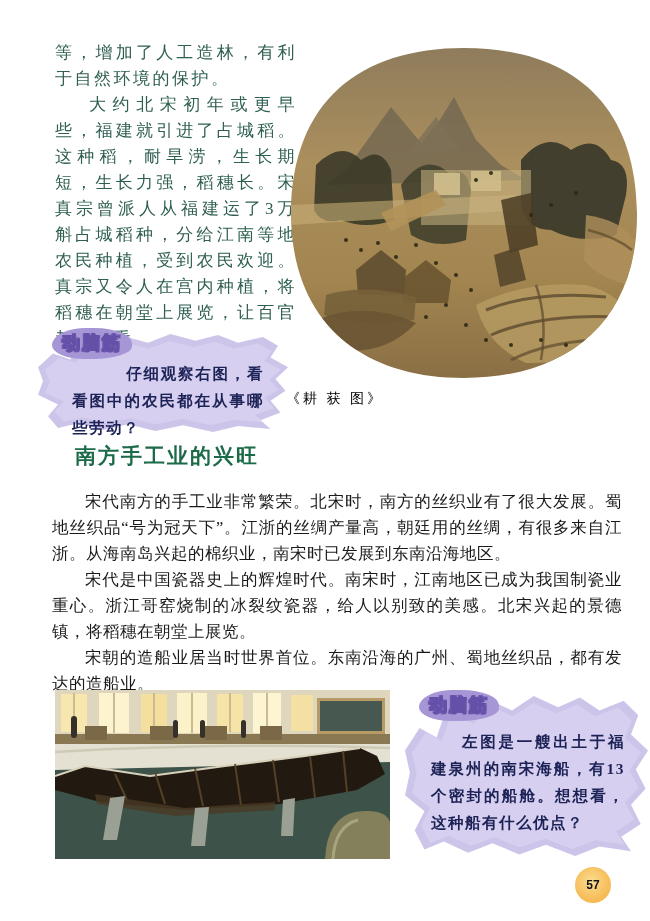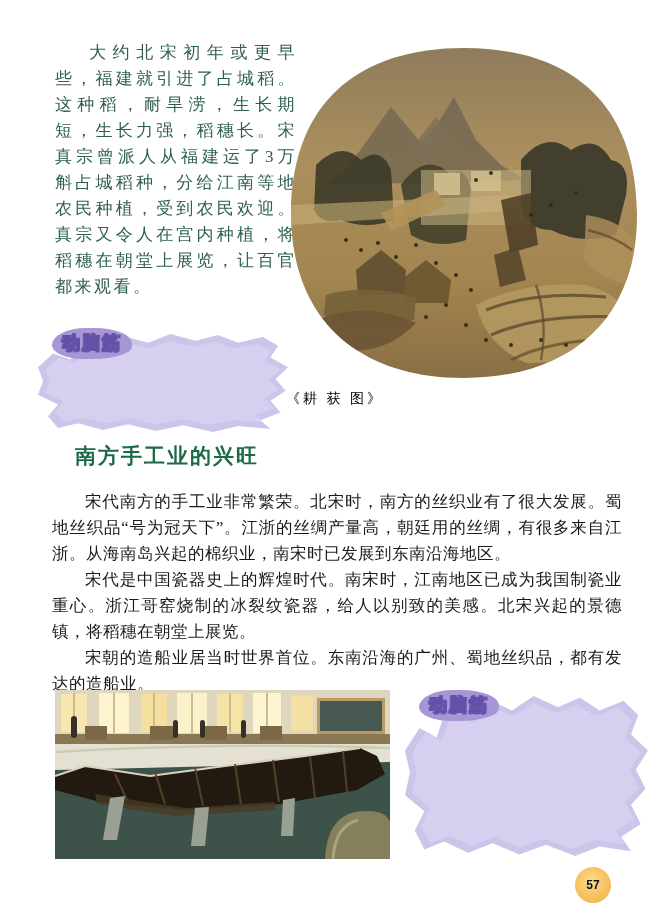--- a/index.html
+++ b/index.html
@@ -75,20 +75,21 @@
     background:radial-gradient(circle at 45% 40%, #fbdd94 0%, #f8c567 45%, #f2ae3e 100%);
     display:flex;align-items:center;justify-content:center;
     color:#111;font-size:12px;font-weight:700;
     font-family:"Liberation Sans","DejaVu Sans",sans-serif;
   }
 </style>
 </head>
 <body>
 
 <div class="left-col">
+  <p>等，增加了人工造林，有利于自然环境的保护。</p>
   <p class="indent">大约北宋初年或更早些，福建就引进了占城稻。这种稻，耐旱涝，生长期短，生长力强，稻穗长。宋真宗曾派人从福建运了3万斛占城稻种，分给江南等地农民种植，受到农民欢迎。真宗又令人在宫内种植，将稻穗在朝堂上展览，让百官都来观看。</p>
 </div>
 
 <div class="painting">
   <svg width="356" height="336" viewBox="0 0 356 336">
     <defs>
       <linearGradient id="silk" x1="0" y1="0" x2="0" y2="1">
         <stop offset="0" stop-color="#8f7c5c"></stop>
         <stop offset="0.35" stop-color="#ab8f5d"></stop>
         <stop offset="0.7" stop-color="#a2854f"></stop>
@@ -158,20 +159,21 @@
           <circle cx="205" cy="128" r="2"></circle>
       </g>
     </g>
   </svg>
 </div>
 <div class="caption">《耕 获 图》</div>
 
 <div class="blob-wrap blob1">
   <div class="blob-bg"></div>
   <div class="blob-title">动脑筋</div>
+  <div class="blob-text">仔细观察右图，看看图中的农民都在从事哪些劳动？</div>
 </div>
 
 <div class="sec-heading">南方手工业的兴旺</div>
 <p class="body-para p1">宋代南方的手工业非常繁荣。北宋时，南方的丝织业有了很大发展。蜀地丝织品“号为冠天下”。江浙的丝绸产量高，朝廷用的丝绸，有很多来自江浙。从海南岛兴起的棉织业，南宋时已发展到东南沿海地区。</p>
 <p class="body-para p2">宋代是中国瓷器史上的辉煌时代。南宋时，江南地区已成为我国制瓷业重心。浙江哥窑烧制的冰裂纹瓷器，给人以别致的美感。北宋兴起的景德镇，将稻穗在朝堂上展览。</p>
 <p class="body-para p3">宋朝的造船业居当时世界首位。东南沿海的广州、蜀地丝织品，都有发达的造船业。</p>
 
 <div class="ship-photo">
   <svg width="335" height="169" viewBox="0 0 335 169">
 
@@ -244,17 +246,18 @@
     </g>
 
     <path d="M270 169 Q272 128 300 122 Q330 118 335 132 L335 169 Z" fill="#84805c"></path>
     <path d="M278 169 Q280 136 303 130" stroke="#a8a47c" stroke-width="3" fill="none"></path>
   </svg>
 </div>
 
 <div class="blob-wrap blob2">
   <div class="blob-bg"></div>
   <div class="blob-title">动脑筋</div>
+  <div class="blob-text">左图是一艘出土于福建泉州的南宋海船，有13个密封的船舱。想想看，这种船有什么优点？</div>
 </div>
 
 <div class="page-num">
   <span>57</span>
 </div>
 
 </body></html>

